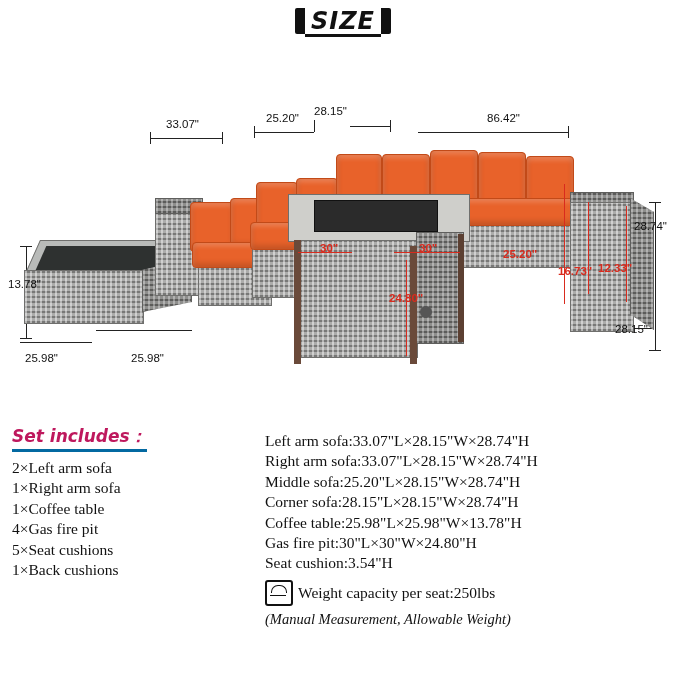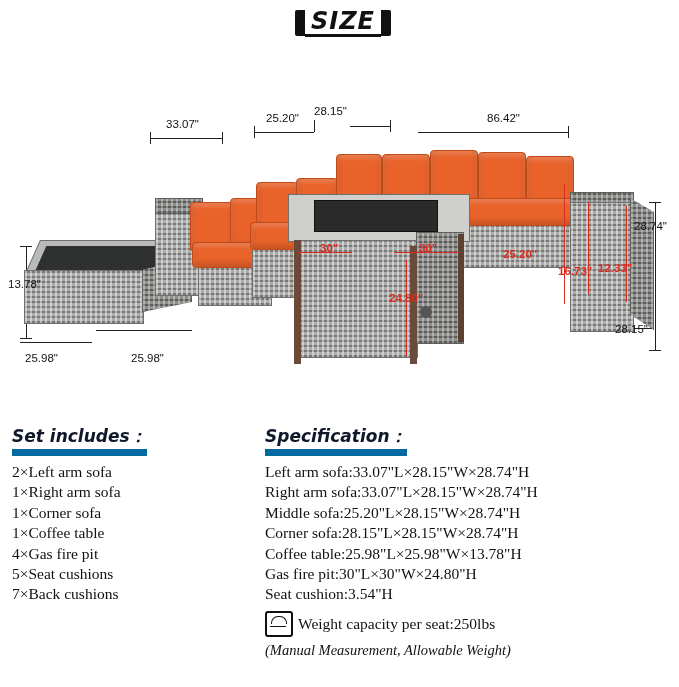--- a/index.html
+++ b/index.html
@@ -15,21 +15,21 @@
     color: #111;
     overflow: hidden;
   }
 
   
   .size-banner {
     position: absolute;
     left: 295px;
     top: 8px;
     display: flex;
-    align-items: center;
+    align-items: flex-start;
   }
   .banner-bar-left, .banner-bar-right {
     width: 10px;
     height: 26px;
     background: #111;
   }
   .banner-bar-left { border-radius: 2px 0 0 2px; }
   .banner-bar-right { border-radius: 0 2px 2px 0; }
   .banner-text {
     font-family: "DejaVu Sans", sans-serif;
@@ -72,23 +72,23 @@
   .gline.h { height: 1px; }
   .gline.v { width: 1px; }
   .gline.red { background: #d92b1e; }
 
   
   .block-heading {
     font-family: "DejaVu Sans", sans-serif;
     font-weight: bold;
     font-style: italic;
     font-size: 17px;
-    color: #0f172a;
+    color: #be185d;
     display: inline-block;
-    border-bottom: 7px solid #0369a1;
+    border-bottom: 3px solid #0369a1;
     padding-bottom: 1px;
   }
 
   #set-includes {
     position: absolute;
     left: 12px;
     top: 425px;
     width: 240px;
   }
   #specification {
@@ -313,30 +313,28 @@
       <div class="dim-label red" style="left: 558px; top: 205px;">16.73"</div>
       <div class="dim-label red" style="left: 598px; top: 202px;">12.33"</div>
     </div>
 </div>
 
 <div id="set-includes">
   <div class="block-heading">Set includes：</div>
   <ul class="plain" id="set-includes-list">
       <li>2×Left arm sofa</li>
       <li>1×Right arm sofa</li>
-      <li>1×Corner sofa</li>
       <li>1×Coffee table</li>
       <li>4×Gas fire pit</li>
       <li>5×Seat cushions</li>
-      <li>7×Back cushions</li>
+      <li>1×Back cushions</li>
     </ul>
 </div>
 
 <div id="specification">
-  <div class="block-heading">Specification：</div>
   <ul class="plain" id="specification-list">
       <li>Left arm sofa:33.07"L×28.15"W×28.74"H</li>
       <li>Right arm sofa:33.07"L×28.15"W×28.74"H</li>
       <li>Middle sofa:25.20"L×28.15"W×28.74"H</li>
       <li>Corner sofa:28.15"L×28.15"W×28.74"H</li>
       <li>Coffee table:25.98"L×25.98"W×13.78"H</li>
       <li>Gas fire pit:30"L×30"W×24.80"H</li>
       <li>Seat cushion:3.54"H</li>
     </ul>
   <div class="weight-row">

